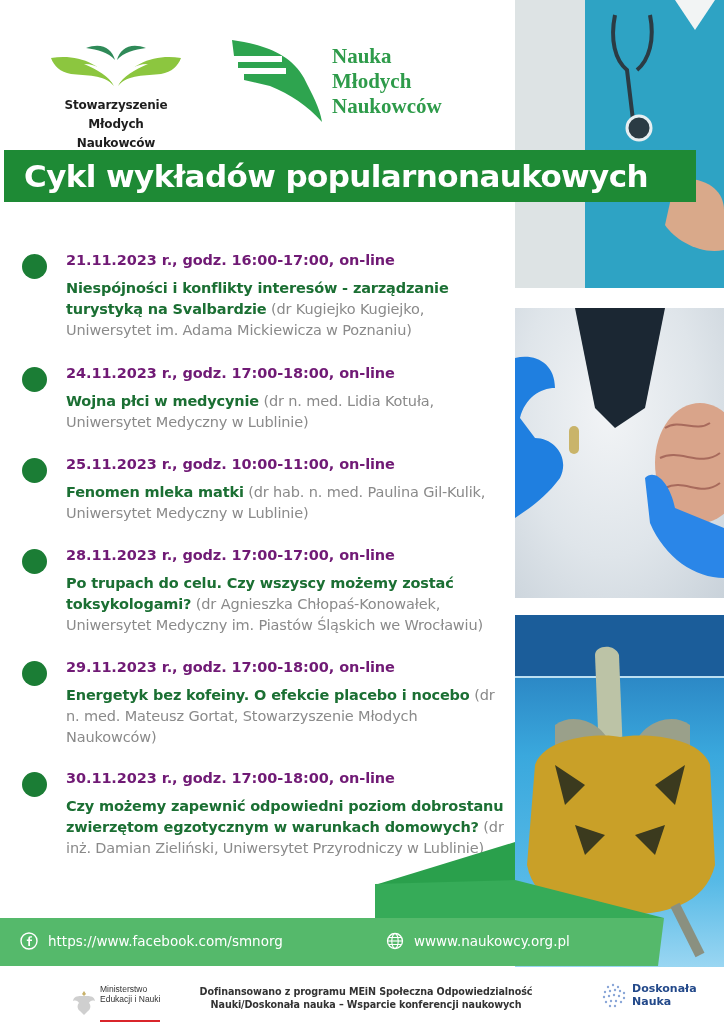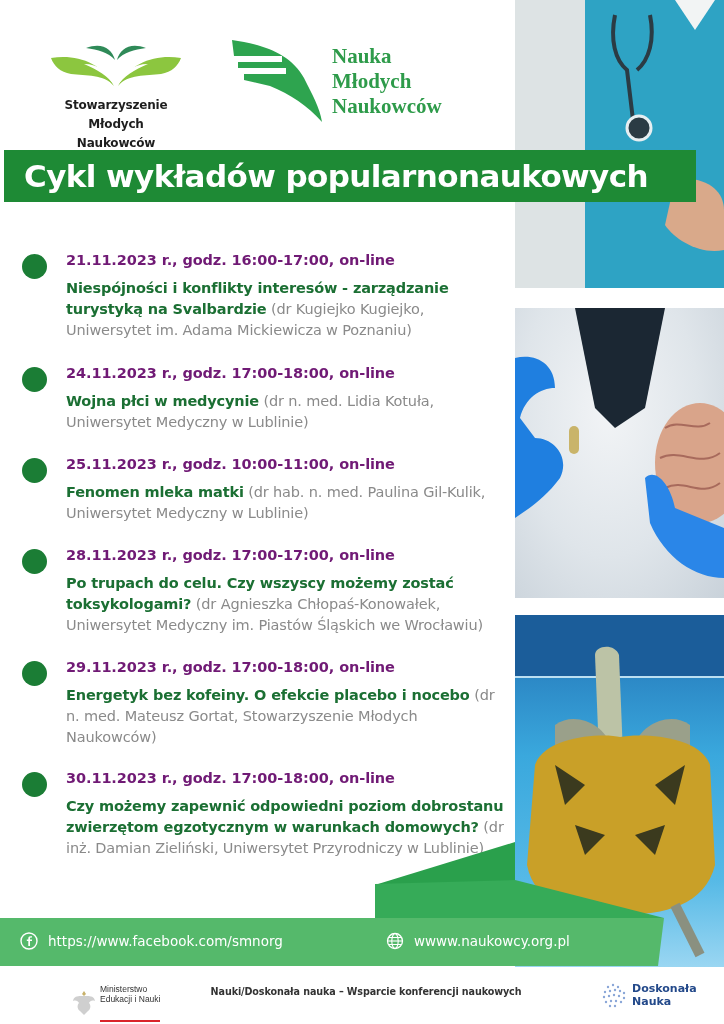--- a/index.html
+++ b/index.html
@@ -190,20 +190,21 @@
       <path d="M12 2 L14 5 L12 7 L10 5 Z" fill="#c8b16a"></path>
       <path d="M12 7 C8 7 2 6 1 12 C4 11 6 12 7 14 C5 16 5 20 8 22 L12 26 L16 22 C19 20 19 16 17 14 C18 12 20 11 23 12 C22 6 16 7 12 7 Z" fill="#cfcfcf"></path>
     </svg>
     <div class="txt">
       <div>Ministerstwo</div>
       <div>Edukacji i Nauki</div>
     </div>
   </div>
 
   <div class="funding">
+    <div>Dofinansowano z programu MEiN Społeczna Odpowiedzialność</div>
     <div>Nauki/Doskonała nauka – Wsparcie konferencji naukowych</div>
   </div>
 
   <div class="doskonala">
     <svg width="28" height="26" viewBox="0 0 28 26">
       <g fill="#8aa6d8">
         <circle cx="8" cy="5" r="1.2"></circle>
           <circle cx="13" cy="3" r="1.2"></circle>
           <circle cx="18" cy="5" r="1.2"></circle>
         <circle cx="5" cy="10" r="1.2"></circle>

